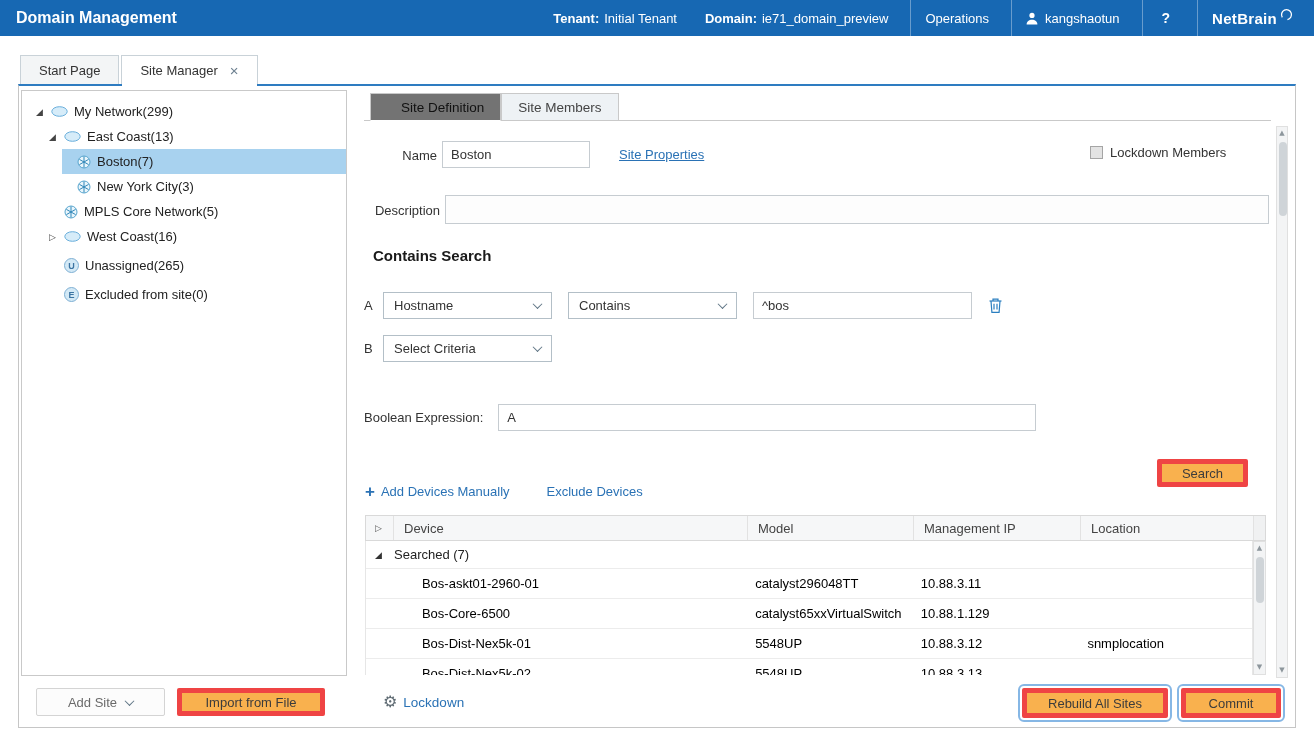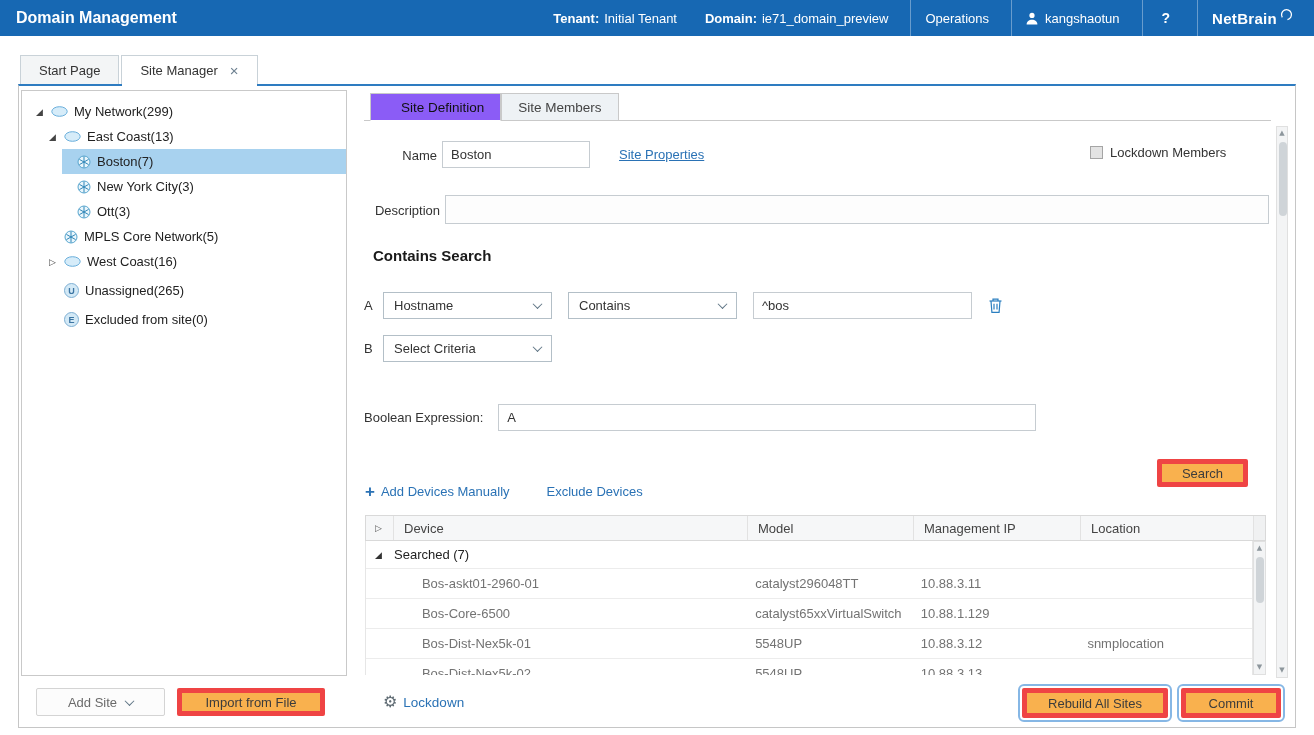--- a/index.html
+++ b/index.html
@@ -87,21 +87,21 @@
   
   .main-tabs {
     position: absolute; left: 345px; right: 24px; top: 7px; height: 28px;
     border-bottom: 1px solid #c9c9c9; display: flex; align-items: flex-end; padding-left: 6px;
   }
   .mtab {
     height: 28px; display: flex; align-items: center; padding: 0 16px;
     border: 1px solid #c9c9c9; background: #eef2f5; color: #444;
     margin-bottom: -1px; cursor: pointer; font-size: 13.5px;
   }
-  .mtab.active { background: #8b5cf6; border-bottom-color: #fff; color: #111; padding-left: 30px; }
+  .mtab.active { background: #737373; border-bottom-color: #fff; color: #111; padding-left: 30px; }
 
   
   .flabel { position: absolute; color: #333; }
   .name-label { left: 345px; width: 73px; top: 62px; text-align: right; }
   .tinput {
     border: 1px solid #c6ccd1; padding: 0 8px; font-size: 13px;
     color: #333; font-family: inherit; background: #fff;
   }
   .name-input { position: absolute; left: 423px; top: 55px; width: 148px; height: 27px; }
   .site-props { position: absolute; left: 600px; top: 61px; color: #2a72b5; text-decoration: underline; cursor: pointer; }
@@ -146,21 +146,21 @@
   .th-loc { width: 172px; border-right: none; }
   .th-corner { width: 12px; border-left: 1px solid #e2e2e2; border-right: none; background: #f0f1f2; padding: 0; }
   .tbody {
     height: 134px; width: 888px; overflow: hidden; position: relative;
     border-left: 1px solid #e6e6e6; border-right: 1px solid #e6e6e6; background: #fff;
   }
   .trow { display: flex; height: 30px; align-items: center; border-bottom: 1px solid #ececec; cursor: pointer; }
   .group-row { height: 28px; padding-left: 9px; }
   .gexp { font-size: 9px; color: #333; width: 19px; }
   .glabel { color: #222; }
-  .td { color: #737373; padding: 0 8px; white-space: nowrap; overflow: hidden; }
+  .td { color: #000000; padding: 0 8px; white-space: nowrap; overflow: hidden; }
   .td-exp { width: 28px; padding: 0; }
   .td-device { width: 354px; padding-left: 28px; }
   .td-model { width: 166px; }
   .td-ip { width: 167px; }
   .td-loc { width: 173px; }
 
   
   .vscroll {
     background: #f3f4f5; border: 1px solid #e0e0e0;
     display: flex; flex-direction: column; align-items: center; justify-content: space-between;
@@ -268,32 +268,20 @@
     <div class="tree-row lvl2">
       <span class="row-inner">
         <span class="exp"></span>
         <span class="ticon">
             <svg width="14" height="14" viewBox="0 0 14 14">
               <circle cx="7" cy="7" r="6" fill="#eaf6fc" stroke="#58a6cf"></circle>
               <path d="M7 1.5v11M2.4 4.4l9.2 5.2M11.6 4.4l-9.2 5.2" stroke="#2f86b8" stroke-width="1"></path>
             </svg>
           </span>
         <span class="tlabel">New York City(3)</span>
-      </span>
-    </div>
-    <div class="tree-row lvl2">
-      <span class="row-inner">
-        <span class="exp"></span>
-        <span class="ticon">
-            <svg width="14" height="14" viewBox="0 0 14 14">
-              <circle cx="7" cy="7" r="6" fill="#eaf6fc" stroke="#58a6cf"></circle>
-              <path d="M7 1.5v11M2.4 4.4l9.2 5.2M11.6 4.4l-9.2 5.2" stroke="#2f86b8" stroke-width="1"></path>
-            </svg>
-          </span>
-        <span class="tlabel">Ott(3)</span>
       </span>
     </div>
     <div class="tree-row lvl1">
       <span class="row-inner">
         <span class="exp"></span>
         <span class="ticon">
             <svg width="14" height="14" viewBox="0 0 14 14">
               <circle cx="7" cy="7" r="6" fill="#eaf6fc" stroke="#58a6cf"></circle>
               <path d="M7 1.5v11M2.4 4.4l9.2 5.2M11.6 4.4l-9.2 5.2" stroke="#2f86b8" stroke-width="1"></path>
             </svg>

